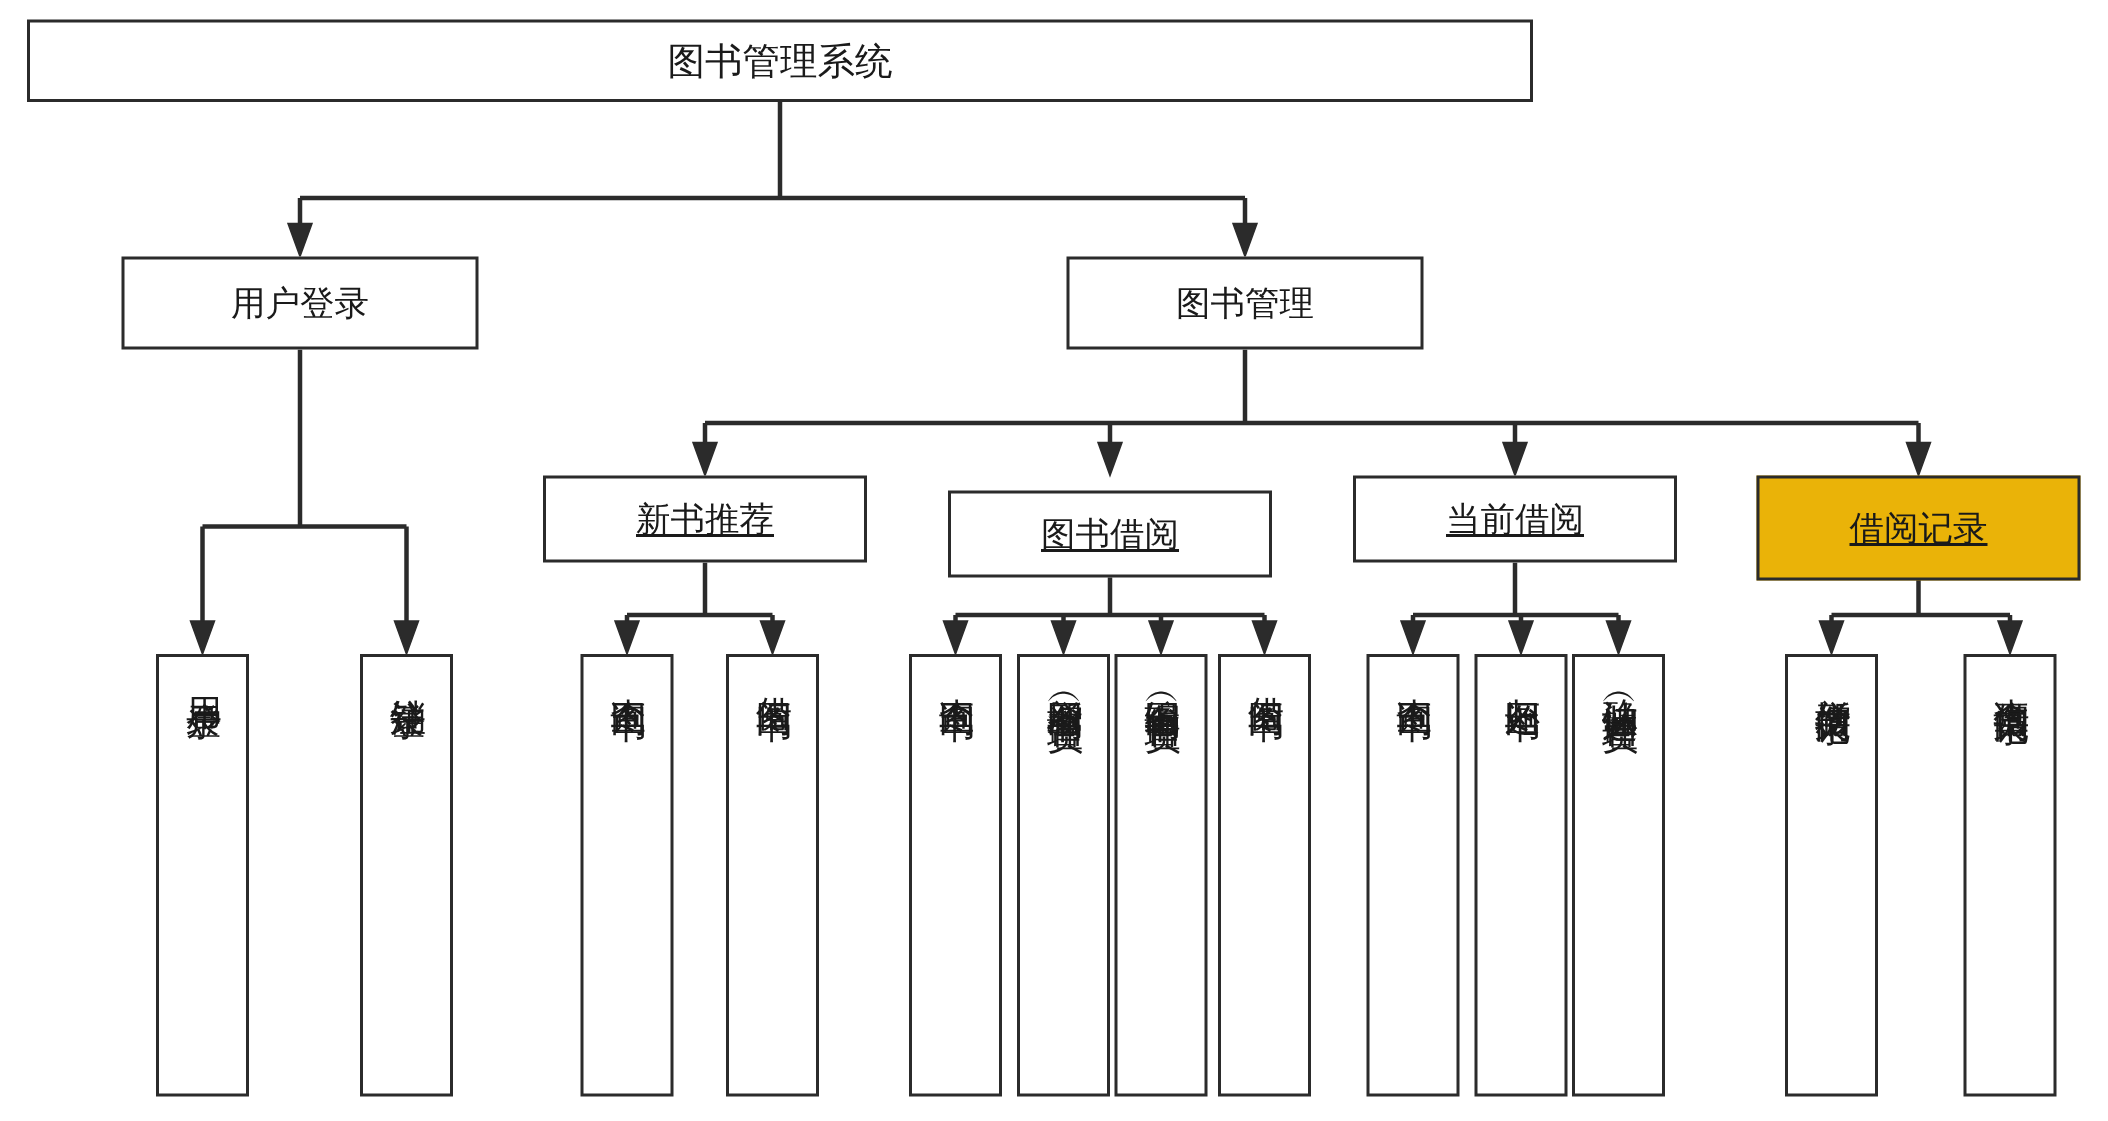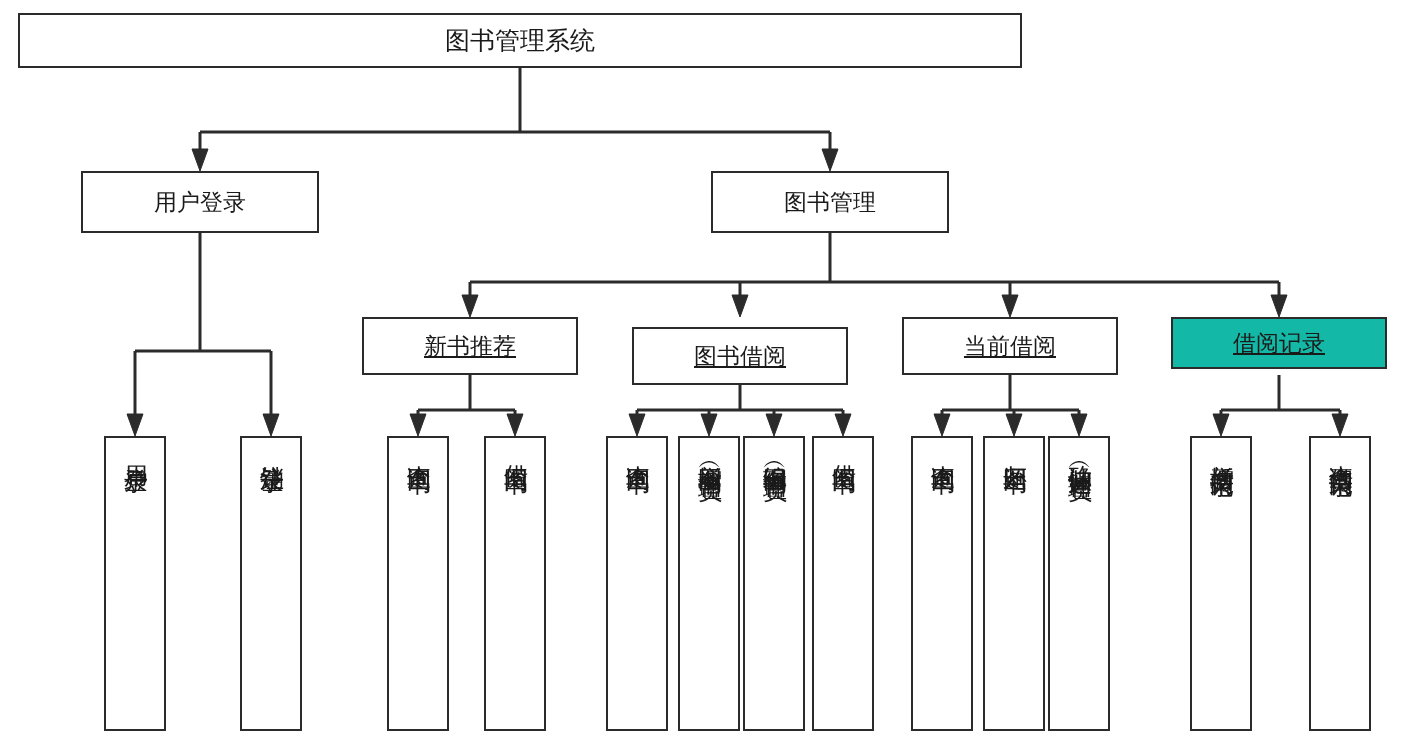--- a/index.html
+++ b/index.html
@@ -152,21 +152,21 @@
       </div>
       <div class="node level-2" style="left: 362px; top: 317px; width: 216px; height: 58px; border-color: rgb(43, 43, 43); background: rgb(255, 255, 255);">
         <span class="node-label">新书推荐</span>
       </div>
       <div class="node level-2" style="left: 632px; top: 317px; width: 216px; height: 58px; border-color: rgb(43, 43, 43); background: rgb(255, 255, 255); margin-top: 10px;">
         <span class="node-label">图书借阅</span>
       </div>
       <div class="node level-2" style="left: 902px; top: 317px; width: 216px; height: 58px; border-color: rgb(43, 43, 43); background: rgb(255, 255, 255); align-items: center;">
         <span class="node-label">当前借阅</span>
       </div>
-      <div class="node level-2" style="left: 1171px; top: 317px; width: 216px; height: 52px; border-color: rgb(43, 43, 43); background: #14b8a6;">
+      <div class="node level-2" style="left: 1171px; top: 317px; width: 216px; height: 70px; border-color: rgb(43, 43, 43); background: #eab308;">
         <span class="node-label">借阅记录</span>
       </div>
       <div class="node level-3 leaf" style="left: 104px; top: 436px; width: 62px; height: 295px; border-color: rgb(43, 43, 43); background: rgb(255, 255, 255);">
         <span class="node-label">用户登录</span>
       </div>
       <div class="node level-3 leaf" style="left: 240px; top: 436px; width: 62px; height: 295px; border-color: rgb(43, 43, 43); background: rgb(255, 255, 255);">
         <span class="node-label">注销登录</span>
       </div>
       <div class="node level-3 leaf" style="left: 387px; top: 436px; width: 62px; height: 295px; border-color: rgb(43, 43, 43); background: rgb(255, 255, 255);">
         <span class="node-label">查询图书</span>

